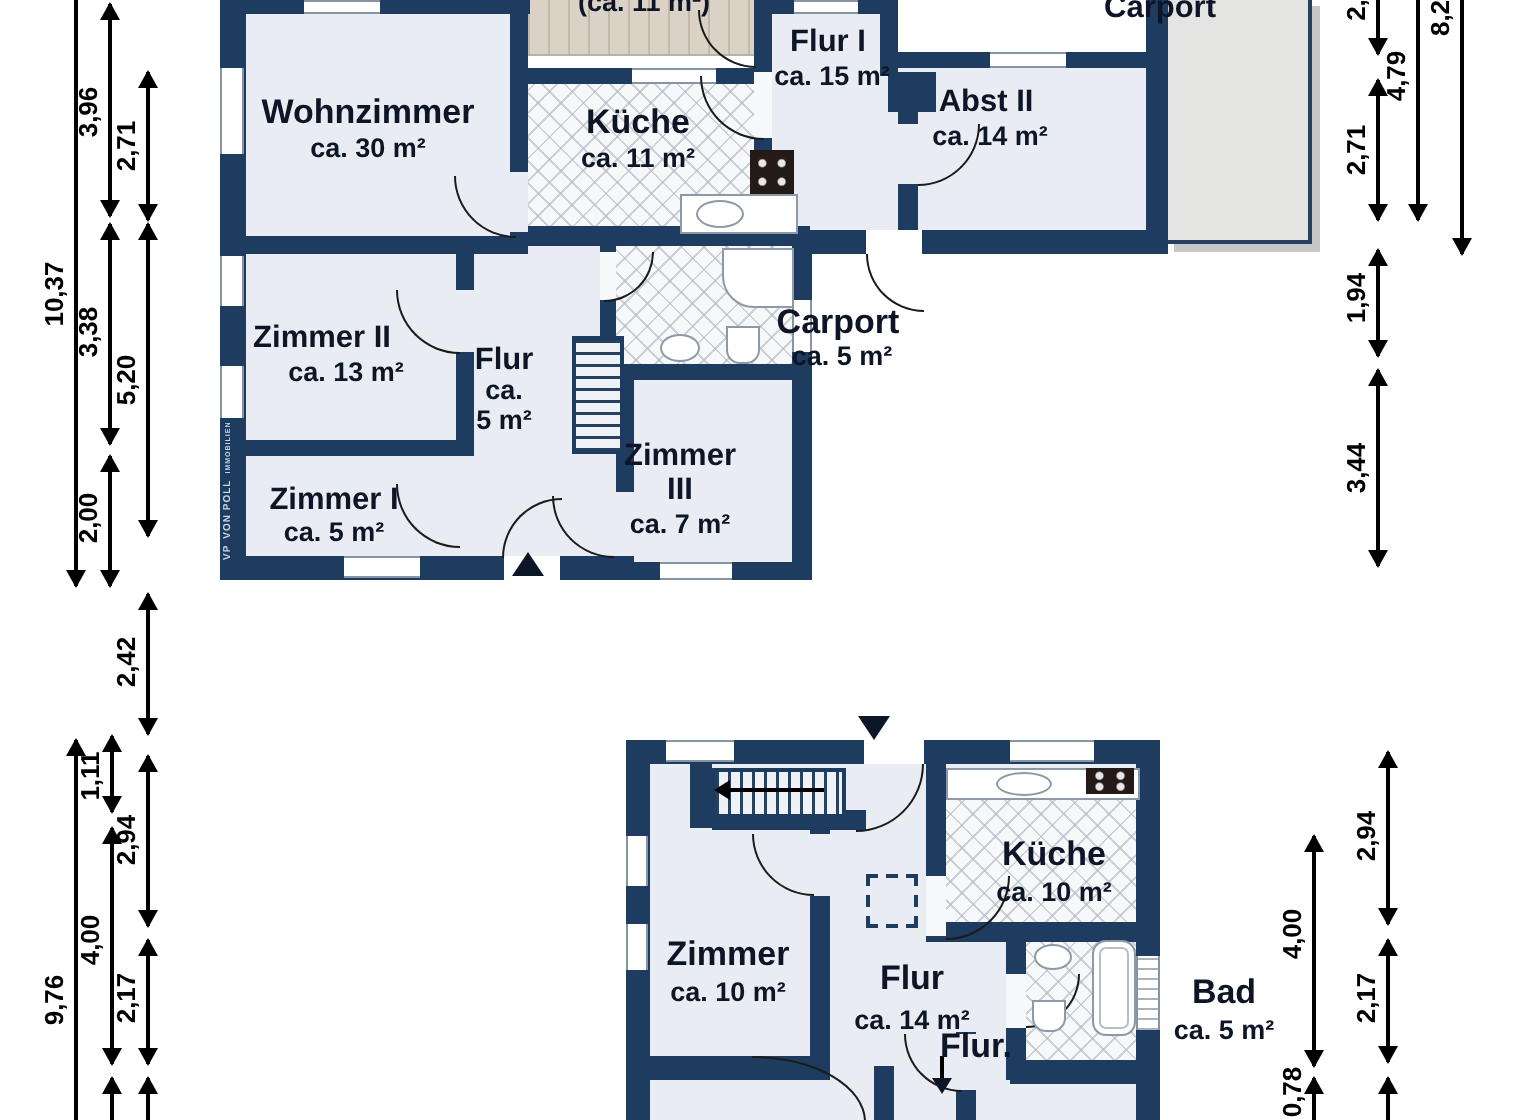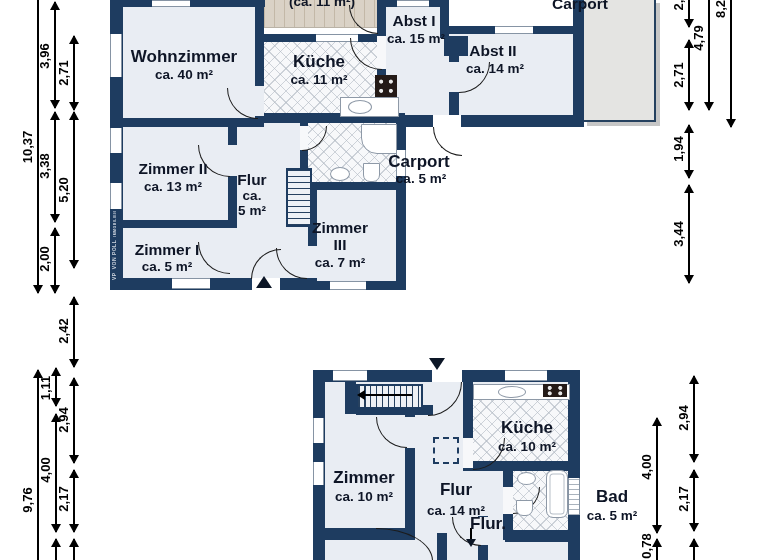--- a/index.html
+++ b/index.html
@@ -147,31 +147,31 @@
     <i class="fixw" style="left:363px;top:163px;width:15px;height:17px;border-radius:0 0 7px 7px"></i>
 
     <b class="triup" style="left:256px;top:276px"></b>
 
     <div class="wm" style="left:111px;top:280px">
       <span>VP</span><span>VON POLL</span><span style="font-size:3.5px">IMMOBILIEN</span>
     </div>
 
     <div class="rl s14" style="left:322px;top:2px">(ca. 11 m²)</div>
     <div class="rl s17" style="left:184px;top:57px">Wohnzimmer</div>
-    <div class="rl s14" style="left:184px;top:75px">ca. 40 m²</div>
+    <div class="rl s14" style="left:184px;top:75px">ca. 30 m²</div>
     <div class="rl s17" style="left:319px;top:62px">Küche</div>
     <div class="rl s14" style="left:319px;top:80px">ca. 11 m²</div>
-    <div class="rl s16" style="left:414px;top:21px">Abst I</div>
+    <div class="rl s16" style="left:414px;top:21px">Flur I</div>
     <div class="rl s14" style="left:416px;top:39px">ca. 15 m²</div>
     <div class="rl s16" style="left:493px;top:51px">Abst II</div>
     <div class="rl s14" style="left:495px;top:69px">ca. 14 m²</div>
     <div class="rl s16" style="left:580px;top:4px">Carport</div>
     <div class="rl s17" style="left:419px;top:162px">Carport</div>
     <div class="rl s14" style="left:421px;top:179px">ca. 5 m²</div>
-    <div class="rl s16" style="left:173px;top:169px">Zimmer II</div>
+    <div class="rl s16" style="left:161px;top:169px">Zimmer II</div>
     <div class="rl s14" style="left:173px;top:187px">ca. 13 m²</div>
     <div class="rl s16" style="left:252px;top:180px">Flur</div>
     <div class="rl s14" style="left:252px;top:196px">ca.</div>
     <div class="rl s14" style="left:252px;top:211px">5 m²</div>
     <div class="rl s16" style="left:340px;top:228px">Zimmer</div>
     <div class="rl s16" style="left:340px;top:245px">III</div>
     <div class="rl s14" style="left:340px;top:263px">ca. 7 m²</div>
     <div class="rl s16" style="left:167px;top:250px">Zimmer I</div>
     <div class="rl s14" style="left:167px;top:267px">ca. 5 m²</div>
   </div>

